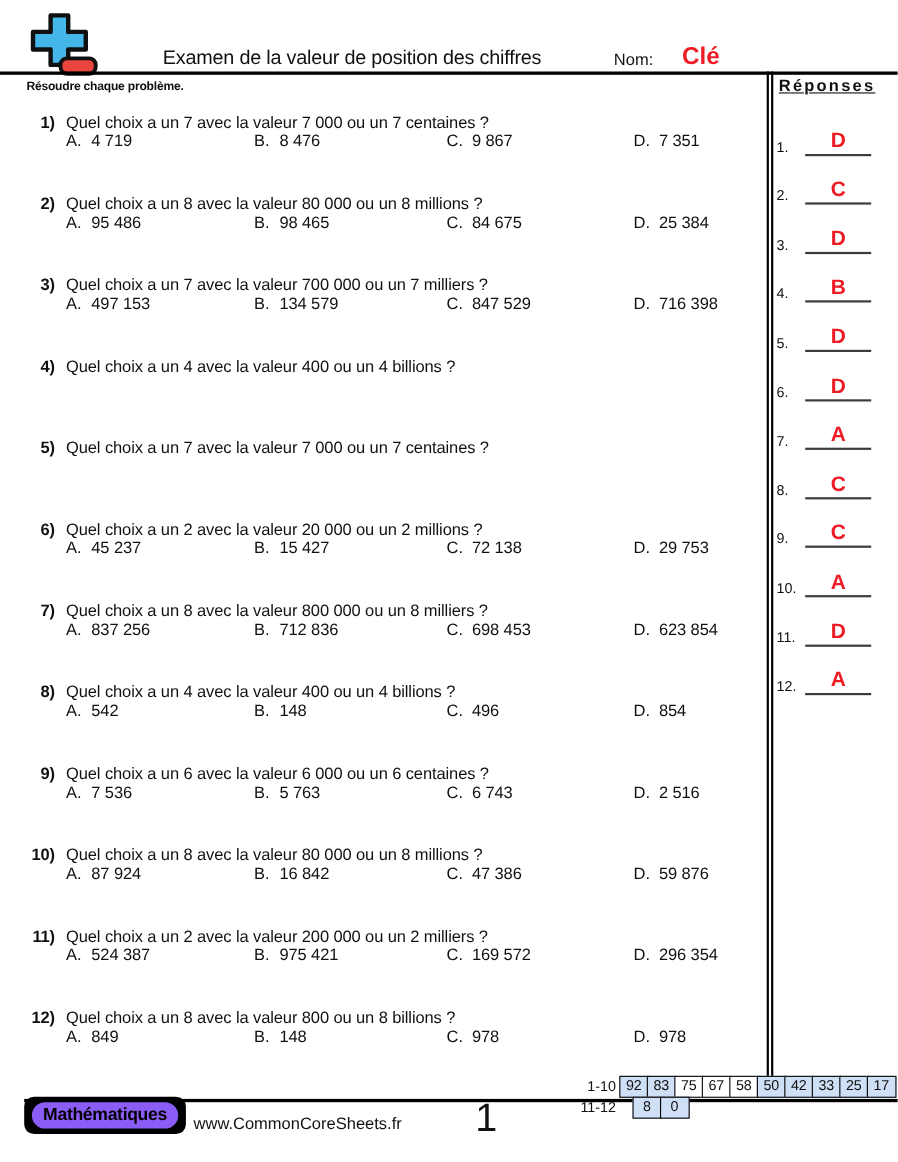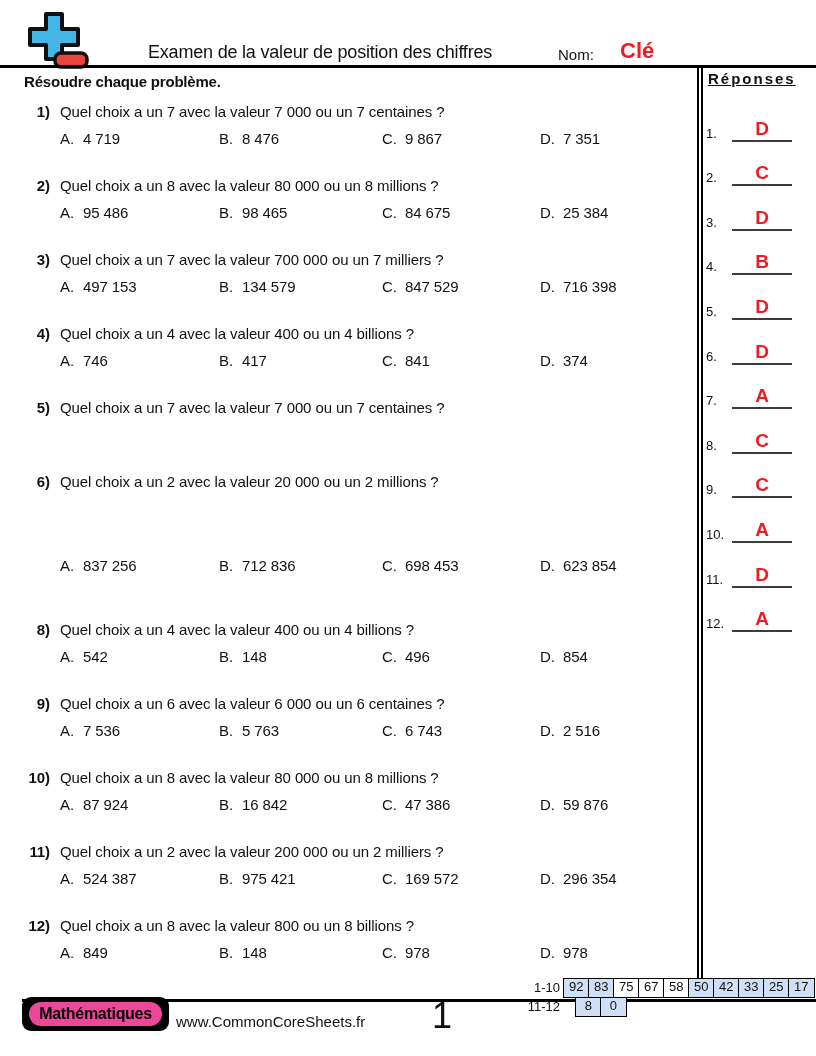--- a/index.html
+++ b/index.html
@@ -18,48 +18,48 @@
   .page{position:absolute;inset:0;}
 
   
   .logo{position:absolute;left:20px;top:11px;width:70px;height:60px;}
   .logo-plus{fill:var(--logo-blue);}
   .logo-minus{fill:var(--logo-red);}
   .title{position:absolute;left:148px;top:42px;font-size:18px;letter-spacing:-0.2px;white-space:nowrap;}
   .name-label{position:absolute;left:558px;top:46px;font-size:15px;}
   .name-value{position:absolute;left:620px;top:38px;font-size:22px;font-weight:bold;color:var(--accent-red);}
   .header-rule{position:absolute;left:0;top:65px;width:816px;height:3px;background:#000;}
-  .instruction{position:absolute;left:24px;top:73px;font-size:15px;font-weight:bold;letter-spacing:-0.2px;}
+  .instruction{position:absolute;left:24px;top:73px;font-size:11px;font-weight:bold;letter-spacing:-0.2px;}
 
   
   .questions{position:absolute;left:0;top:96px;width:694px;}
   .question{height:74px;padding-top:7px;font-size:15px;letter-spacing:-0.1px;}
   .q-num{display:inline-block;width:50px;text-align:right;font-weight:bold;margin-right:10px;}
   .q-text{white-space:nowrap;text-align:center;}
-  .choices{margin-left:60px;margin-top:10px;display:grid;grid-template-columns:159px 163px 158px auto;}
+  .choices{margin-left:60px;display:grid;grid-template-columns:159px 163px 158px auto;gap:12px;}
   .choice{white-space:nowrap;}
   .c-label{display:inline-block;min-width:23px;}
 
   
   .divider{position:absolute;left:697px;top:65px;height:933px;width:6px;
     border-left:2px solid #000;border-right:2px solid #000;}
   .answers-title{position:absolute;left:708px;top:70px;font-size:15px;font-weight:bold;
     letter-spacing:2px;text-decoration:underline;}
   .answers-list{position:absolute;left:706px;top:97px;width:86px;}
   .answer-item{height:44.6px;display:flex;align-items:flex-end;gap:4px;}
   .a-num{flex:0 0 22px;font-size:13px;line-height:1;padding-bottom:2px;}
   .a-blank{flex:1;border-bottom:2px solid #3c3c3c;text-align:center;}
   .a-letter{color:var(--accent-red);font-weight:bold;font-size:19px;line-height:1;
     display:inline-block;padding-bottom:2px;}
 
   
   .footer-rule{position:absolute;left:22px;top:999px;width:794px;height:3px;background:#000;}
   .brand-badge{position:absolute;left:22px;top:997px;width:147px;height:34px;background:#000;
     border-radius:9px;display:flex;align-items:center;justify-content:center;z-index:2;}
-  .brand-pill{background:#ec4899;border-radius:15px;padding:3px 10px;font-size:16px;font-weight:bold;
+  .brand-pill{background:#8b5cf6;border-radius:15px;padding:3px 10px;font-size:16px;font-weight:bold;
     letter-spacing:-0.3px;color:#000;white-space:nowrap;}
   .website{position:absolute;left:176px;top:1013px;font-size:15px;}
   .page-num{position:absolute;left:432px;top:995px;font-size:36px;}
   .score-table{position:absolute;left:520px;top:978px;}
   .score-row{display:flex;align-items:stretch;}
   .score-row + .score-row{margin-top:-1.5px;gap:12px;}
   .score-label{width:40px;text-align:right;margin-right:3px;font-size:13px;line-height:20px;}
   .score-cells{display:flex;justify-content:flex-end;}
   .score-cell{width:26.5px;height:20px;border:1.5px solid #000;background:#fff;
     text-align:center;font-size:13px;line-height:16px;}
@@ -117,41 +117,44 @@
       <span class="choice"><span class="c-label">B.</span><span class="c-value">134 579</span></span>
       <span class="choice"><span class="c-label">C.</span><span class="c-value">847 529</span></span>
       <span class="choice"><span class="c-label">D.</span><span class="c-value">716 398</span></span>
     </div>
   </div>
 
   <div class="question">
     <div class="q-line">
       <span class="q-num">4)</span><span class="q-text">Quel choix a un 4 avec la valeur 400 ou un 4 billions ?</span>
     </div>
-    <div class="choices">
-      <span class="choice"><span class="c-label">A.</span><span class="c-value">746</span></span>
-      <span class="choice"><span class="c-label">B.</span><span class="c-value">417</span></span>
-      <span class="choice"><span class="c-label">C.</span><span class="c-value">841</span></span>
-      <span class="choice"><span class="c-label">D.</span><span class="c-value">374</span></span>
-    </div>
   </div>
 
   <div class="question">
     <div class="q-line">
       <span class="q-num">5)</span><span class="q-text">Quel choix a un 7 avec la valeur 7 000 ou un 7 centaines ?</span>
     </div>
   </div>
 
   <div class="question">
     <div class="q-line">
       <span class="q-num">6)</span><span class="q-text">Quel choix a un 2 avec la valeur 20 000 ou un 2 millions ?</span>
     </div>
-  </div>
-
-  <div class="question">
+    <div class="choices">
+      <span class="choice"><span class="c-label">A.</span><span class="c-value">45 237</span></span>
+      <span class="choice"><span class="c-label">B.</span><span class="c-value">15 427</span></span>
+      <span class="choice"><span class="c-label">C.</span><span class="c-value">72 138</span></span>
+      <span class="choice"><span class="c-label">D.</span><span class="c-value">29 753</span></span>
+    </div>
+  </div>
+
+  <div class="question">
+    <div class="q-line">
+      <span class="q-num">7)</span><span class="q-text">Quel choix a un 8 avec la valeur 800 000 ou un 8 milliers ?</span>
+    </div>
     <div class="choices">
       <span class="choice"><span class="c-label">A.</span><span class="c-value">837 256</span></span>
       <span class="choice"><span class="c-label">B.</span><span class="c-value">712 836</span></span>
       <span class="choice"><span class="c-label">C.</span><span class="c-value">698 453</span></span>
       <span class="choice"><span class="c-label">D.</span><span class="c-value">623 854</span></span>
     </div>
   </div>
 
   <div class="question">
     <div class="q-line">

